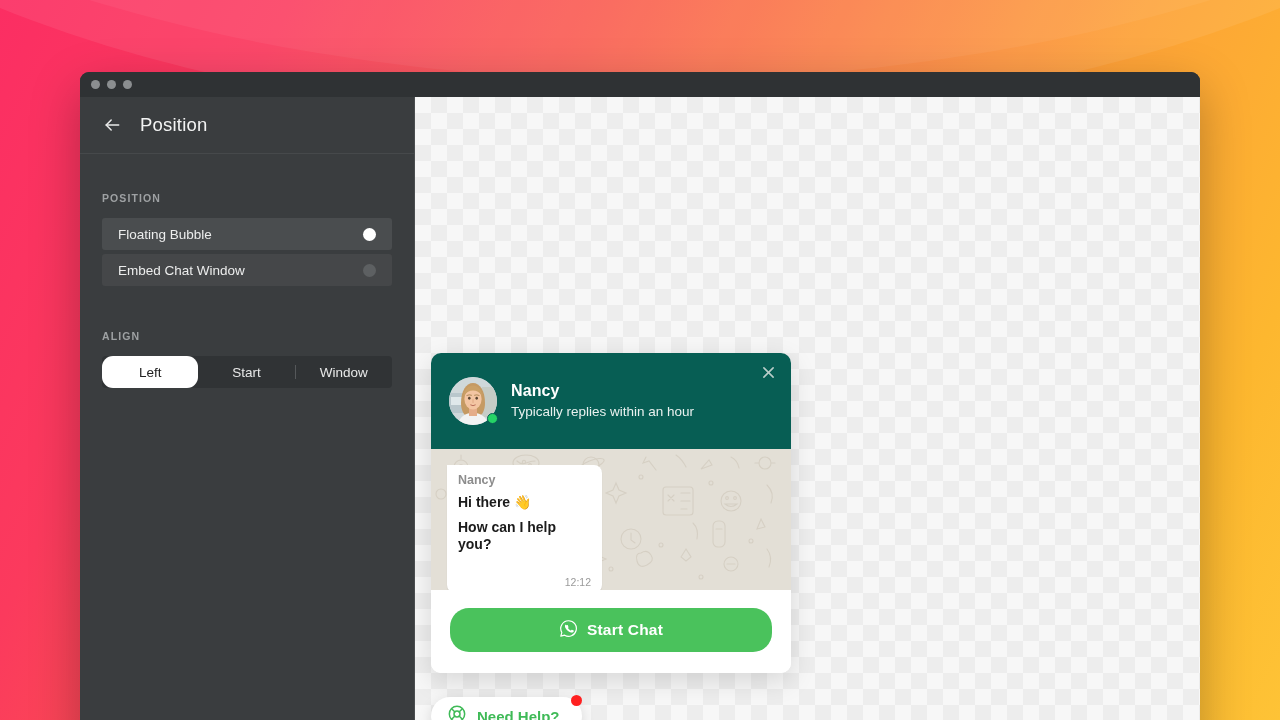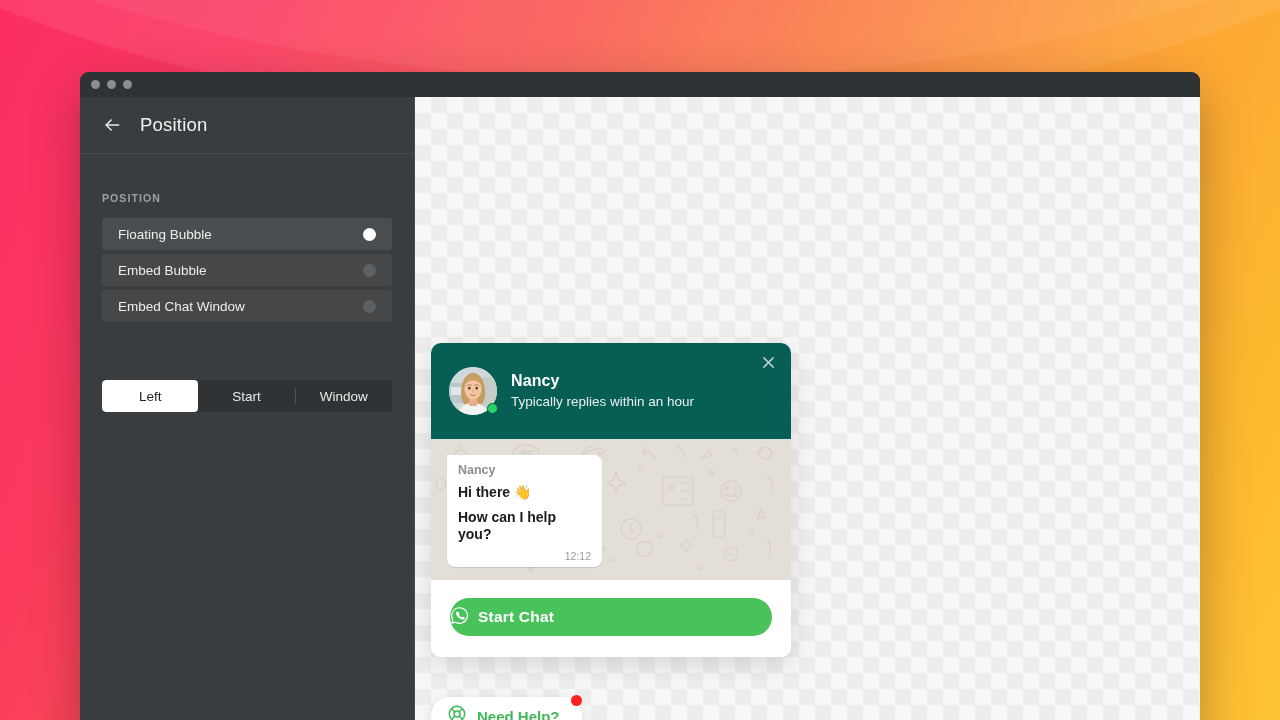--- a/index.html
+++ b/index.html
@@ -127,21 +127,21 @@
     flex: 1;
     display: flex; align-items: center; justify-content: center;
     font-size: 13.5px;
     color: #e8e9e9;
     cursor: pointer;
     position: relative;
   }
   .seg.sel {
     background: #ffffff;
     color: #222;
-    border-radius: 4px;
+    border-radius: 11px;
     font-weight: normal;
   }
   .seg-div {
     width: 1px;
     height: 14px;
     background: #55585a;
     align-self: center;
     flex: none;
   }
 
@@ -154,21 +154,21 @@
       linear-gradient(45deg, #ededed 25%, transparent 25%, transparent 75%, #ededed 75%),
       linear-gradient(45deg, #ededed 25%, transparent 25%, transparent 75%, #ededed 75%);
     background-size: 32px 32px;
     background-position: 0 0, 16px 16px;
     overflow: hidden;
   }
 
   
   #widget {
     position: absolute;
-    left: 16px; top: 246px;
+    left: 16px; top: 256px;
     width: 360px;
     border-radius: 10px;
     overflow: hidden;
     background: #ffffff;
     box-shadow: 0 8px 26px rgba(0,0,0,0.13);
   }
   #widget-header {
     background: #075e54;
     padding: 17px 18px 18px 18px;
     display: flex;
@@ -217,28 +217,28 @@
     position: relative;
     width: 155px;
     background: #fff;
     border-radius: 0 8px 8px 8px;
     padding: 8px 11px 5px 11px;
     box-shadow: 0 1px 1px rgba(0,0,0,0.12);
     z-index: 2;
   }
   #msg-sender { color: #8d8d8d; font-size: 12.5px; font-weight: bold; }
   .msg-line { color: #1b1b1b; font-size: 14px; margin-top: 7px; line-height: 1.25; font-weight: bold; }
-  #msg-time { color: #9a9a9a; font-size: 10.5px; text-align: right; margin-top: 6px; }
+  #msg-time { color: #9a9a9a; font-size: 10.5px; text-align: right; margin-top: 22px; }
 
   #widget-footer { padding: 18px 19px 21px 19px; background: #fff; }
   #start-chat {
-    height: 38px;
+    height: 44px;
     background: #4ac25c;
     border-radius: 19px;
-    display: flex; align-items: center; justify-content: flex-start;
+    display: flex; align-items: center; justify-content: center;
     gap: 9px;
     cursor: pointer;
     border: none;
     width: 100%;
   }
   #start-chat-label { color: #fff; font-size: 15.5px; font-weight: bold; letter-spacing: 0.2px; }
 
   
   #launcher {
     position: absolute;
@@ -293,34 +293,31 @@
 
         <div id="position-section">
           <div class="section-label">POSITION</div>
           <div class="option-list">
 
             <div class="option-row active">
               <span class="option-label">Floating Bubble</span>
               <span class="radio on"></span>
             </div>
 
-            <div class="option-row">
-              <span class="option-label">Embed Bubble</span>
-              <span class="radio"></span>
-            </div>
 
             <div class="option-row">
               <span class="option-label">Embed Chat Window</span>
               <span class="radio"></span>
             </div>
 
           </div>
         </div>
 
         <div id="align-section">
+          <div class="section-label">ALIGN</div>
           <div id="segmented">
             <div class="seg sel">Left</div>
             <div class="seg">Start</div>
             <div class="seg-div"></div>
             <div class="seg">Window</div>
           </div>
         </div>
 
       </div>
 

